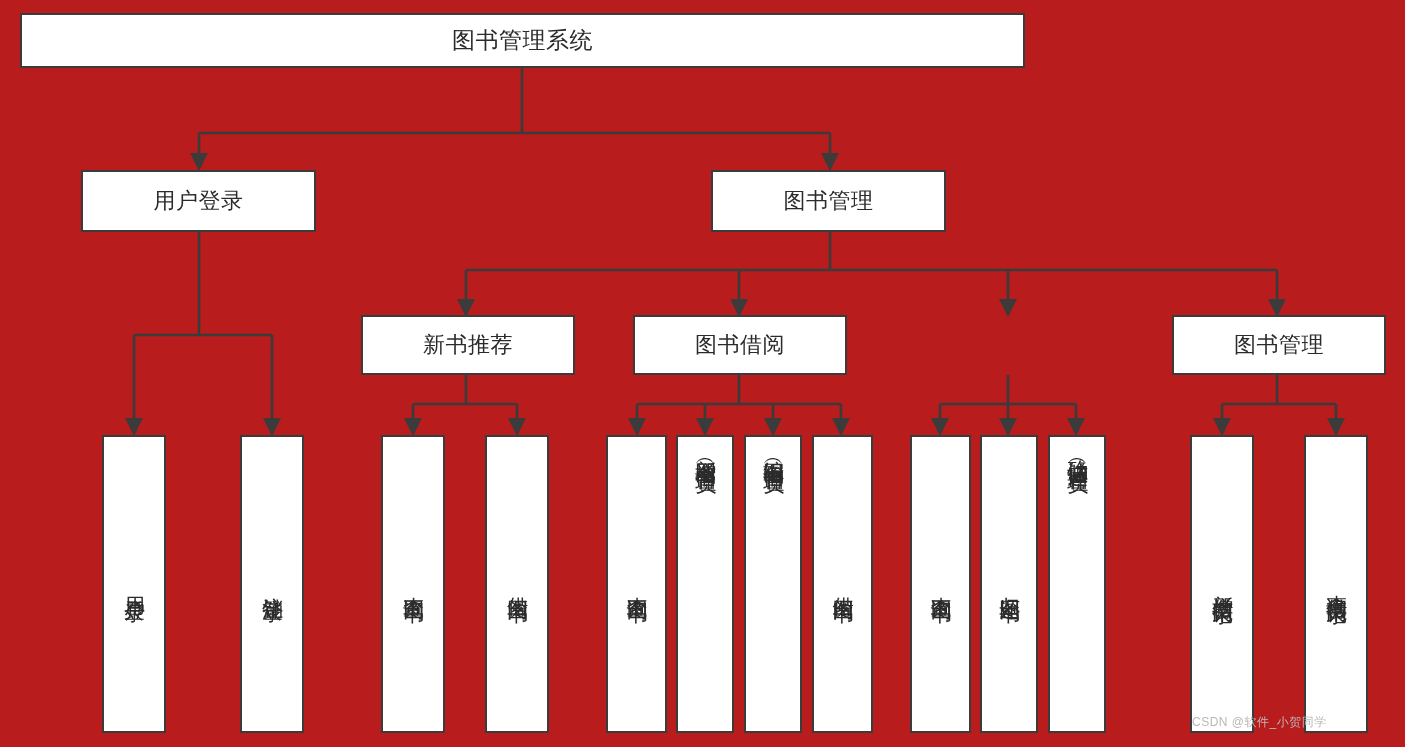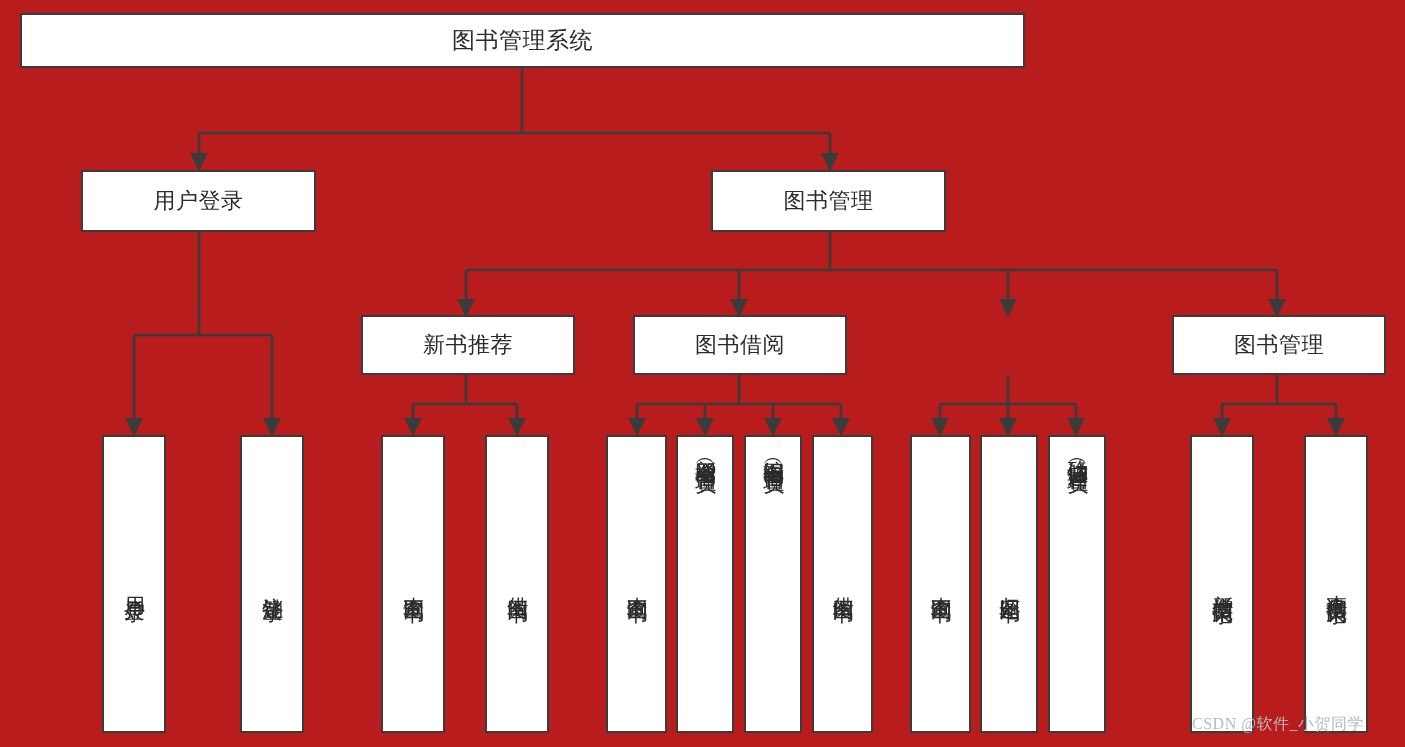--- a/index.html
+++ b/index.html
@@ -67,26 +67,26 @@
     white-space: nowrap;
   }
   .node.vert.centered {
     align-items: center;
     padding-top: 0;
   }
   .watermark {
     position: absolute;
     left: 1192px;
     top: 714px;
-    font-size: 16px;
+    font-size: 12px;
     color: #b9b9b9;
     letter-spacing: 0.5px;
     z-index: 6;
     white-space: nowrap;
-    font-family: Liberation Serif, serif;
+    font-family: Liberation Sans, sans-serif;
   }
 </style>
 </head>
 <body>
 
 <div id="canvas">
 
   <svg id="edges" viewBox="0 0 1405 747" xmlns="http://www.w3.org/2000/svg">
     <defs>
       <marker id="arrow" viewBox="0 0 12 12" refX="6" refY="6" markerWidth="7" markerHeight="7" orient="auto-start-reverse">

